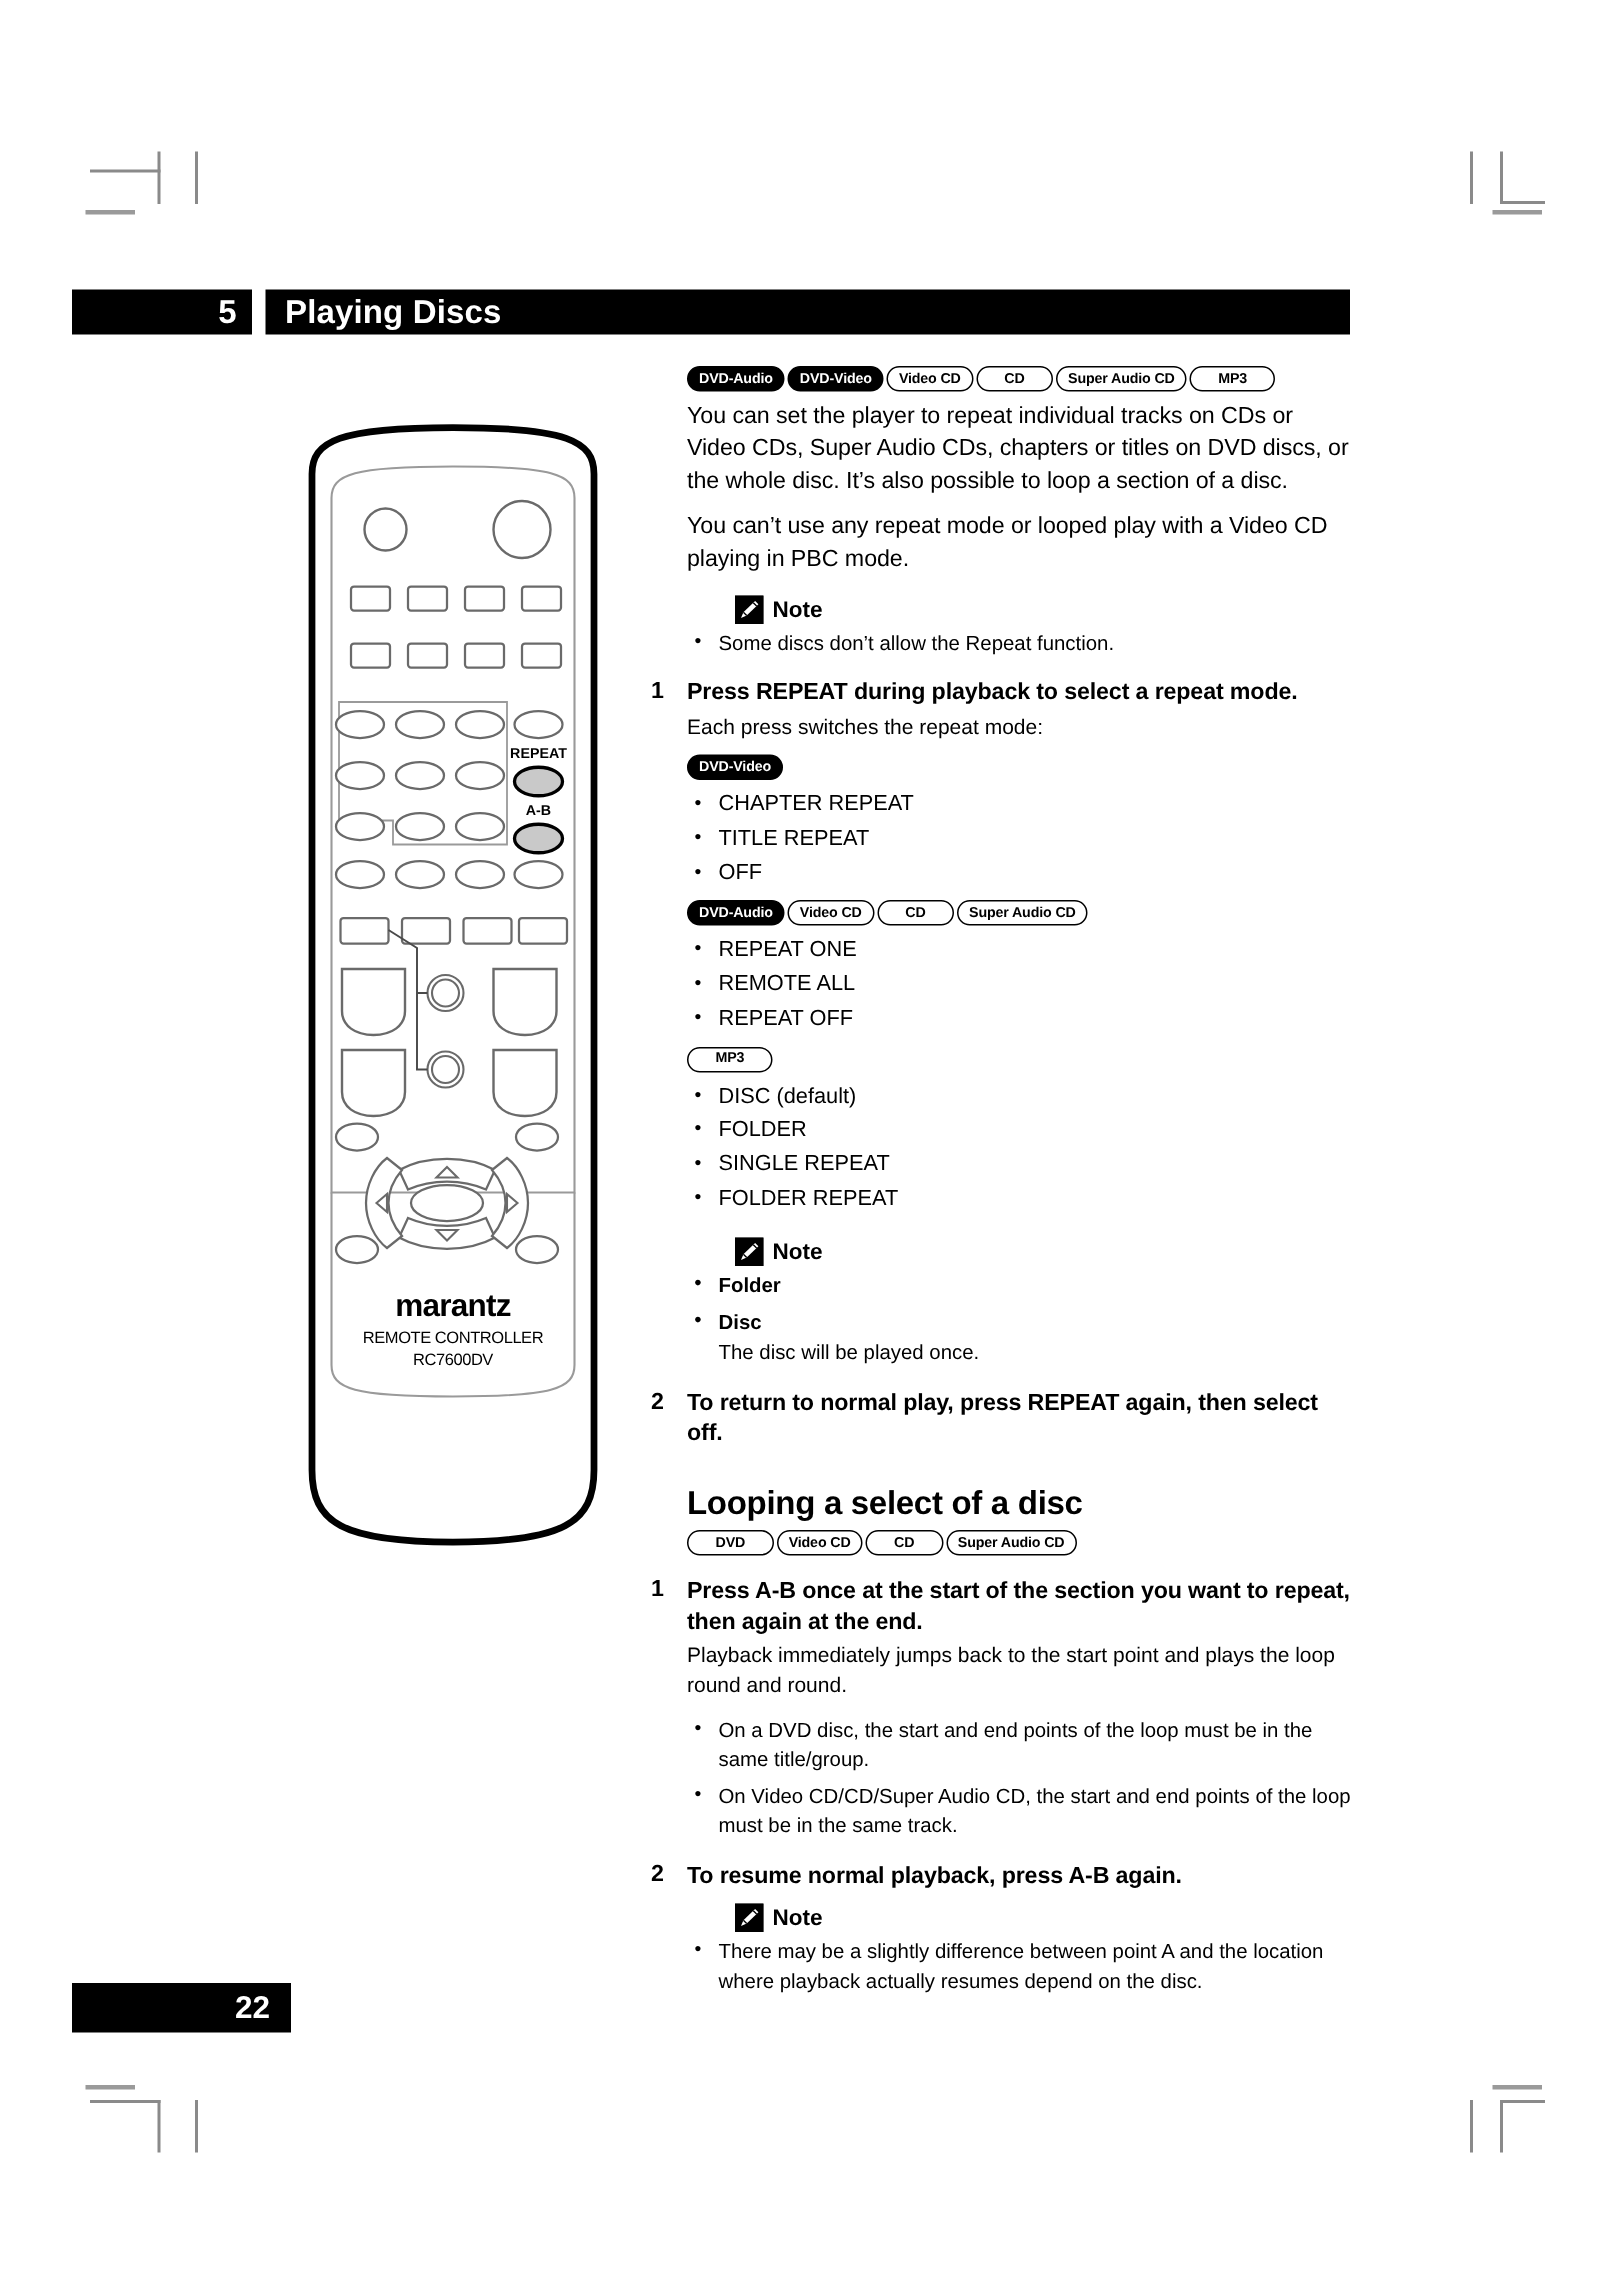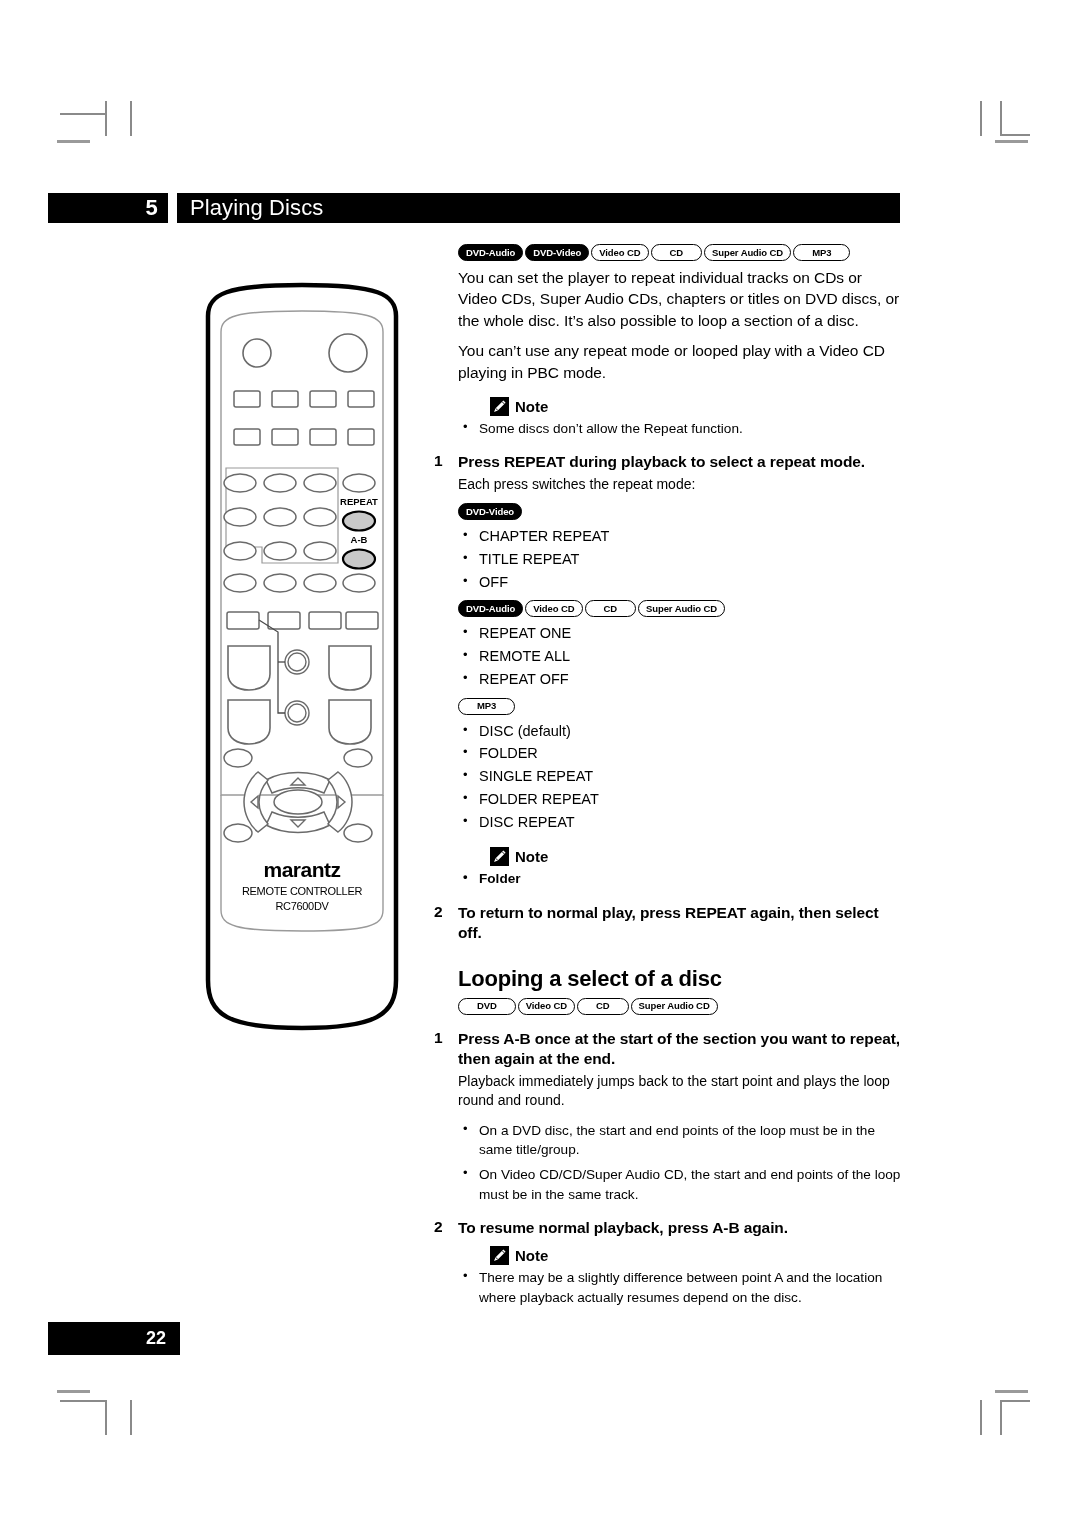--- a/index.html
+++ b/index.html
@@ -45,39 +45,39 @@
     letter-spacing: 0.3px;
   }
   #chapter-title-box {
     position: absolute;
     left: 129px;
     top: 0;
     width: 723px;
     height: 30px;
     background: #000;
     color: #fff;
-    font-weight: normal;
+    font-weight: bold;
     font-size: 22px;
     line-height: 30px;
     padding-left: 13px;
     box-sizing: border-box;
     letter-spacing: 0.1px;
   }
 
   
   #page-number-box {
     position: absolute;
     left: 48px;
     top: 1322px;
-    width: 132px;
+    width: 146px;
     height: 33px;
     background: #000;
     color: #fff;
     font-weight: bold;
-    font-size: 18px;
+    font-size: 21px;
     line-height: 33px;
     text-align: right;
     padding-right: 14px;
     box-sizing: border-box;
   }
 
   
   #remote-illustration {
     position: absolute;
     left: 196px;
@@ -405,40 +405,43 @@
 
   <div class="mode-list">
     <div class="badge-row" style="margin-left:0; margin-top:7px;">
       <span class="badge wide">MP3</span>
     </div>
     <ul class="bullets">
       <li>DISC (default)</li>
       <li>FOLDER</li>
       <li>SINGLE REPEAT</li>
       <li>FOLDER REPEAT</li>
-      <li>DISC REPEAT</li>
     </ul>
   </div>
 
   <div class="note-block">
     <div class="note-head">
       <span class="note-icon">
         <svg width="19" height="19" viewBox="0 0 19 19">
           <rect width="19" height="19" fill="#000"></rect>
           <path d="M4 15 L5.6 11.2 L13.4 3.6 L15.6 5.8 L7.8 13.4 Z" fill="#ffffff"></path>
           <path d="M5.6 11.2 L7.8 13.4" stroke="#000" stroke-width="0.9"></path>
           <path d="M12.2 4.8 L14.4 7.0" stroke="#000" stroke-width="0.9"></path>
         </svg>
       </span>
       <span class="note-label">Note</span>
     </div>
     <ul class="bullets spaced">
       <li class="boldtop">
         <span>Folder</span>
       </li>
+      <li class="boldtop">
+        <span>Disc</span>
+        <span class="sub">The disc will be played once.</span>
+      </li>
     </ul>
   </div>
 
   <div class="step">
     <span class="step-num">2</span>
     <p class="step-title">To return to normal play, press REPEAT again, then select off.</p>
   </div>
 
   <h2 class="section-title" style="margin-top:22px;">Looping a select of a disc</h2>
 

